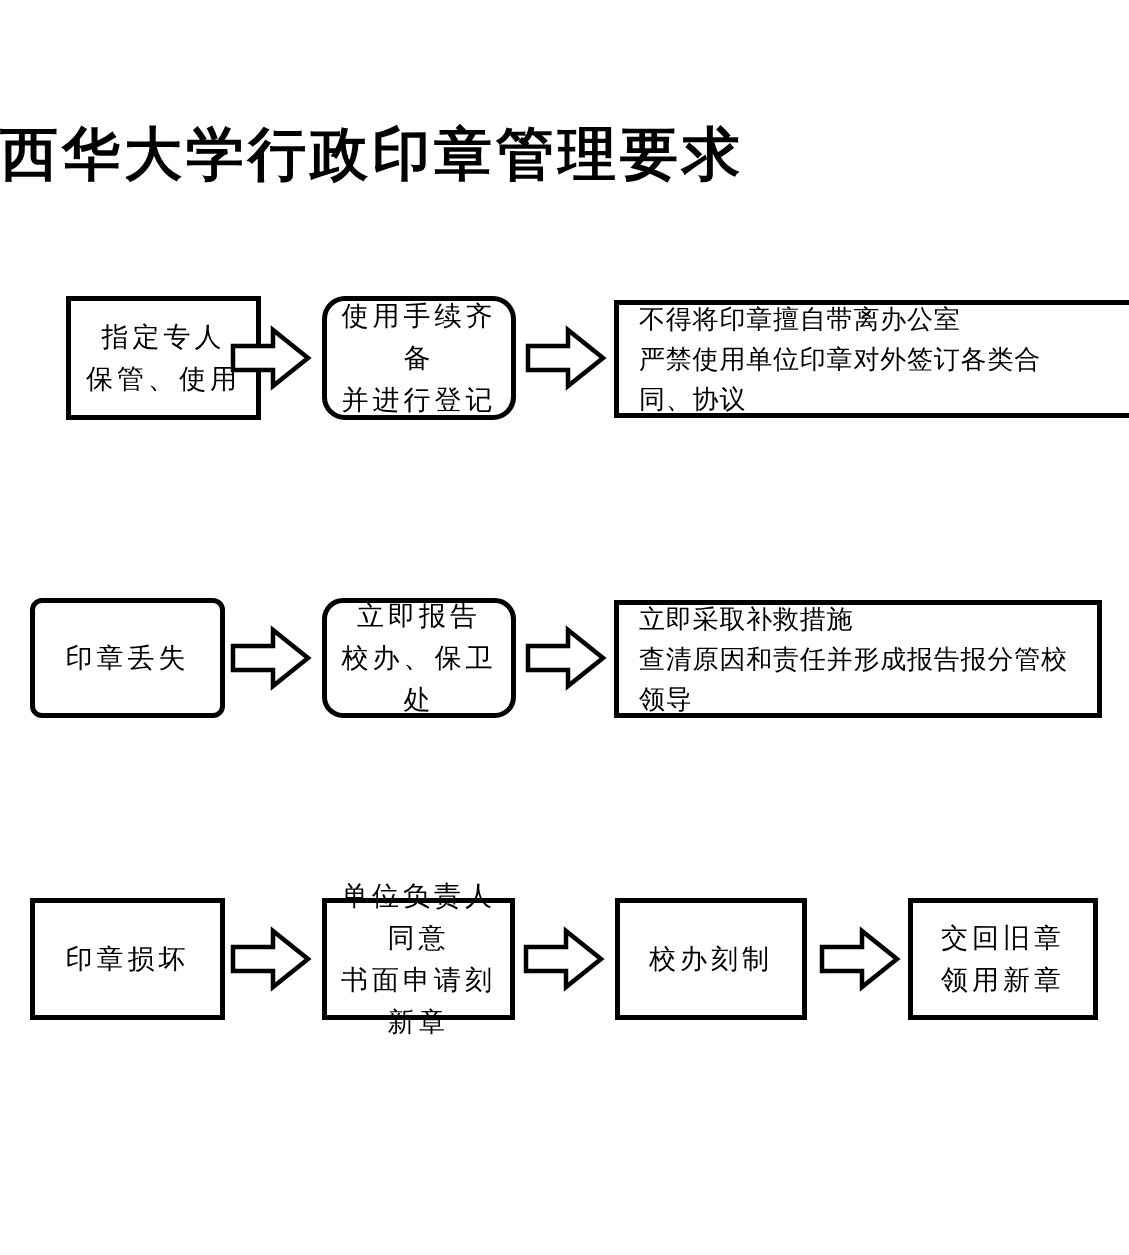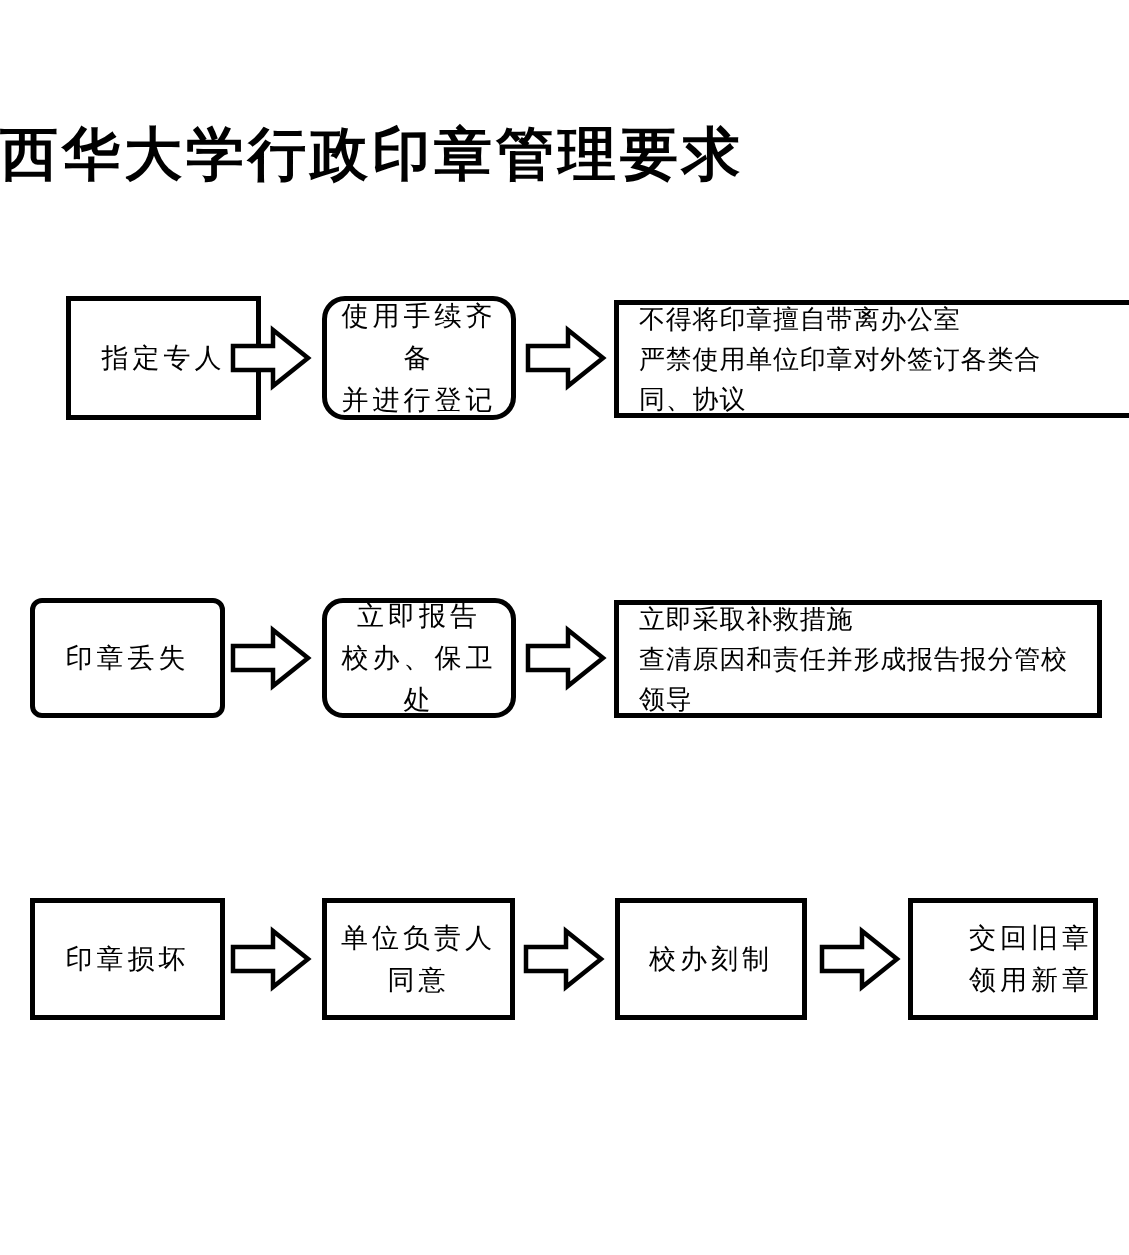--- a/index.html
+++ b/index.html
@@ -66,34 +66,35 @@
   .n21 { left: 30px;  top: 598px; width: 195px; height: 120px; border-radius: 12px; }
   .n22 { left: 322px; top: 598px; width: 194px; height: 120px; border-radius: 21px; }
   .n23 { left: 614px; top: 600px; width: 488px; height: 118px; }
   .a21 { left: 231px; top: 627px; }
   .a22 { left: 526px; top: 627px; }
 
   
   .n31 { left: 30px;  top: 898px; width: 195px; height: 122px; }
   .n32 { left: 322px; top: 898px; width: 193px; height: 122px; }
   .n33 { left: 615px; top: 898px; width: 192px; height: 122px; }
-  .n34 { left: 908px; top: 898px; width: 190px; height: 122px; align-items: flex-end; }
+  .n34 { left: 908px; top: 898px; width: 190px; height: 122px; }
   .a31 { left: 231px; top: 928px; }
   .a32 { left: 524px; top: 928px; }
   .a33 { left: 820px; top: 928px; }
 </style>
 </head>
 <body>
 
 <div class="canvas">
 
   <div class="page-title">西华大学行政印章管理要求</div>
 
   <div class="node n11">
     <span class="nl">指定专人</span>
+    <span class="nl">保管、使用</span>
   </div>
   <div class="arrow a11">
     <svg width="80" height="62" viewBox="0 0 80 62" xmlns="http://www.w3.org/2000/svg">
       <polygon points="2,19 42,19 42,3 77,31 42,59 42,43 2,43" fill="#ffffff" stroke="#000000" stroke-width="4.5"></polygon>
     </svg>
   </div>
   <div class="node n12">
     <span class="nl">使用手续齐备</span>
     <span class="nl">并进行登记</span>
   </div>
@@ -134,20 +135,21 @@
   <div class="node n31">
     <span class="nl">印章损坏</span>
   </div>
   <div class="arrow a31">
     <svg width="80" height="62" viewBox="0 0 80 62" xmlns="http://www.w3.org/2000/svg">
       <polygon points="2,19 42,19 42,3 77,31 42,59 42,43 2,43" fill="#ffffff" stroke="#000000" stroke-width="4.5"></polygon>
     </svg>
   </div>
   <div class="node n32">
     <span class="nl">单位负责人同意</span>
+    <span class="nl">书面申请刻新章</span>
   </div>
   <div class="arrow a32">
     <svg width="80" height="62" viewBox="0 0 80 62" xmlns="http://www.w3.org/2000/svg">
       <polygon points="2,19 42,19 42,3 77,31 42,59 42,43 2,43" fill="#ffffff" stroke="#000000" stroke-width="4.5"></polygon>
     </svg>
   </div>
   <div class="node n33">
     <span class="nl">校办刻制</span>
   </div>
   <div class="arrow a33">

